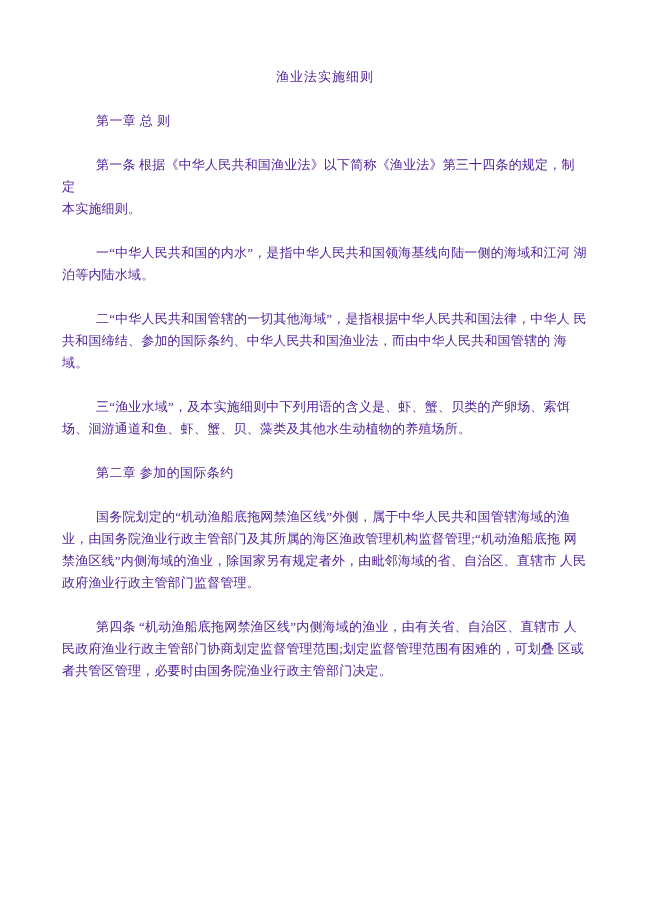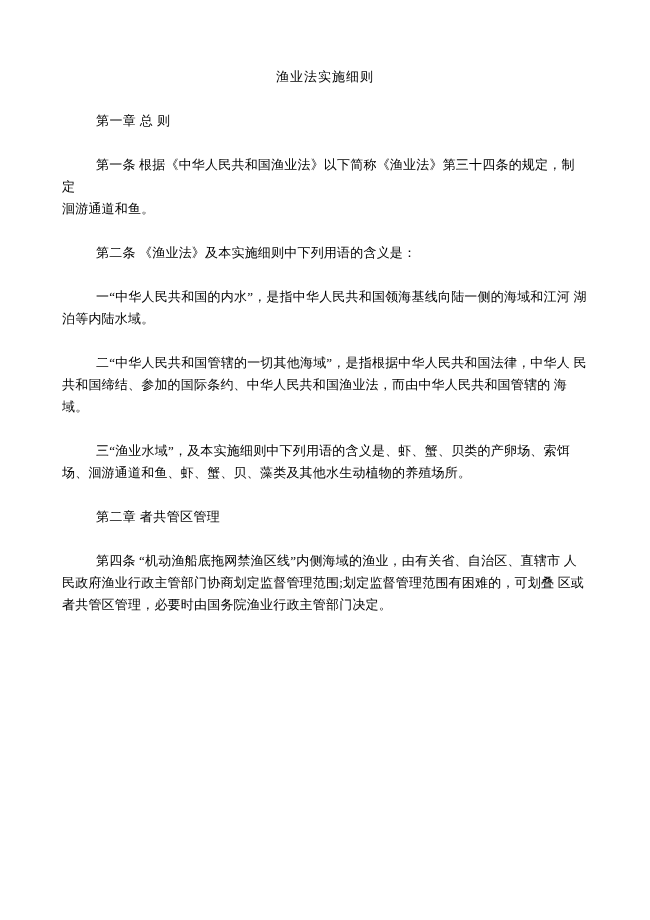--- a/index.html
+++ b/index.html
@@ -7,21 +7,21 @@
     padding: 0;
     background: #ffffff;
   }
   .page {
     position: relative;
     width: 650px;
     height: 920px;
     background: #ffffff;
     overflow: hidden;
     font-family: "Liberation Serif", "DejaVu Serif", serif;
-    color: #000000;
+    color: #4c1d95;
   }
   .content {
     position: absolute;
     left: 62px;
     top: 66px;
     width: 526px;
   }
   .doc-title {
     font-size: 13px;
     line-height: 22px;
@@ -45,28 +45,31 @@
 </head>
 <body>
 
 <div class="page">
   <div class="content">
 
     <div class="doc-title">渔业法实施细则</div>
 
     <div class="block chapter">第一章 总 则</div>
     <div class="block">第一条 根据《中华人民共和国渔业法》以下简称《渔业法》第三十四条的规定，制 定
-洄游通道和鱼。</div>
-    <div class="block">第二条 《渔业法》及本实施细则中下列用语的含义是：</div>
+本实施细则。</div>
     <div class="block">一“中华人民共和国的内水”，是指中华人民共和国领海基线向陆一侧的海域和江河 湖
 泊等内陆水域。</div>
     <div class="block">二“中华人民共和国管辖的一切其他海域”，是指根据中华人民共和国法律，中华人 民
 共和国缔结、参加的国际条约、中华人民共和国渔业法，而由中华人民共和国管辖的 海
 域。</div>
     <div class="block">三“渔业水域”，及本实施细则中下列用语的含义是、虾、蟹、贝类的产卵场、索饵
 场、洄游通道和鱼、虾、蟹、贝、藻类及其他水生动植物的养殖场所。</div>
-    <div class="block chapter">第二章 者共管区管理</div>
+    <div class="block chapter">第二章 参加的国际条约</div>
+    <div class="block">国务院划定的“机动渔船底拖网禁渔区线”外侧，属于中华人民共和国管辖海域的渔
+业，由国务院渔业行政主管部门及其所属的海区渔政管理机构监督管理;“机动渔船底拖 网
+禁渔区线”内侧海域的渔业，除国家另有规定者外，由毗邻海域的省、自治区、直辖市 人民
+政府渔业行政主管部门监督管理。</div>
     <div class="block">第四条 “机动渔船底拖网禁渔区线”内侧海域的渔业，由有关省、自治区、直辖市 人
 民政府渔业行政主管部门协商划定监督管理范围;划定监督管理范围有困难的，可划叠 区或
 者共管区管理，必要时由国务院渔业行政主管部门决定。</div>
 
   </div>
 </div>
 
 </body></html>

